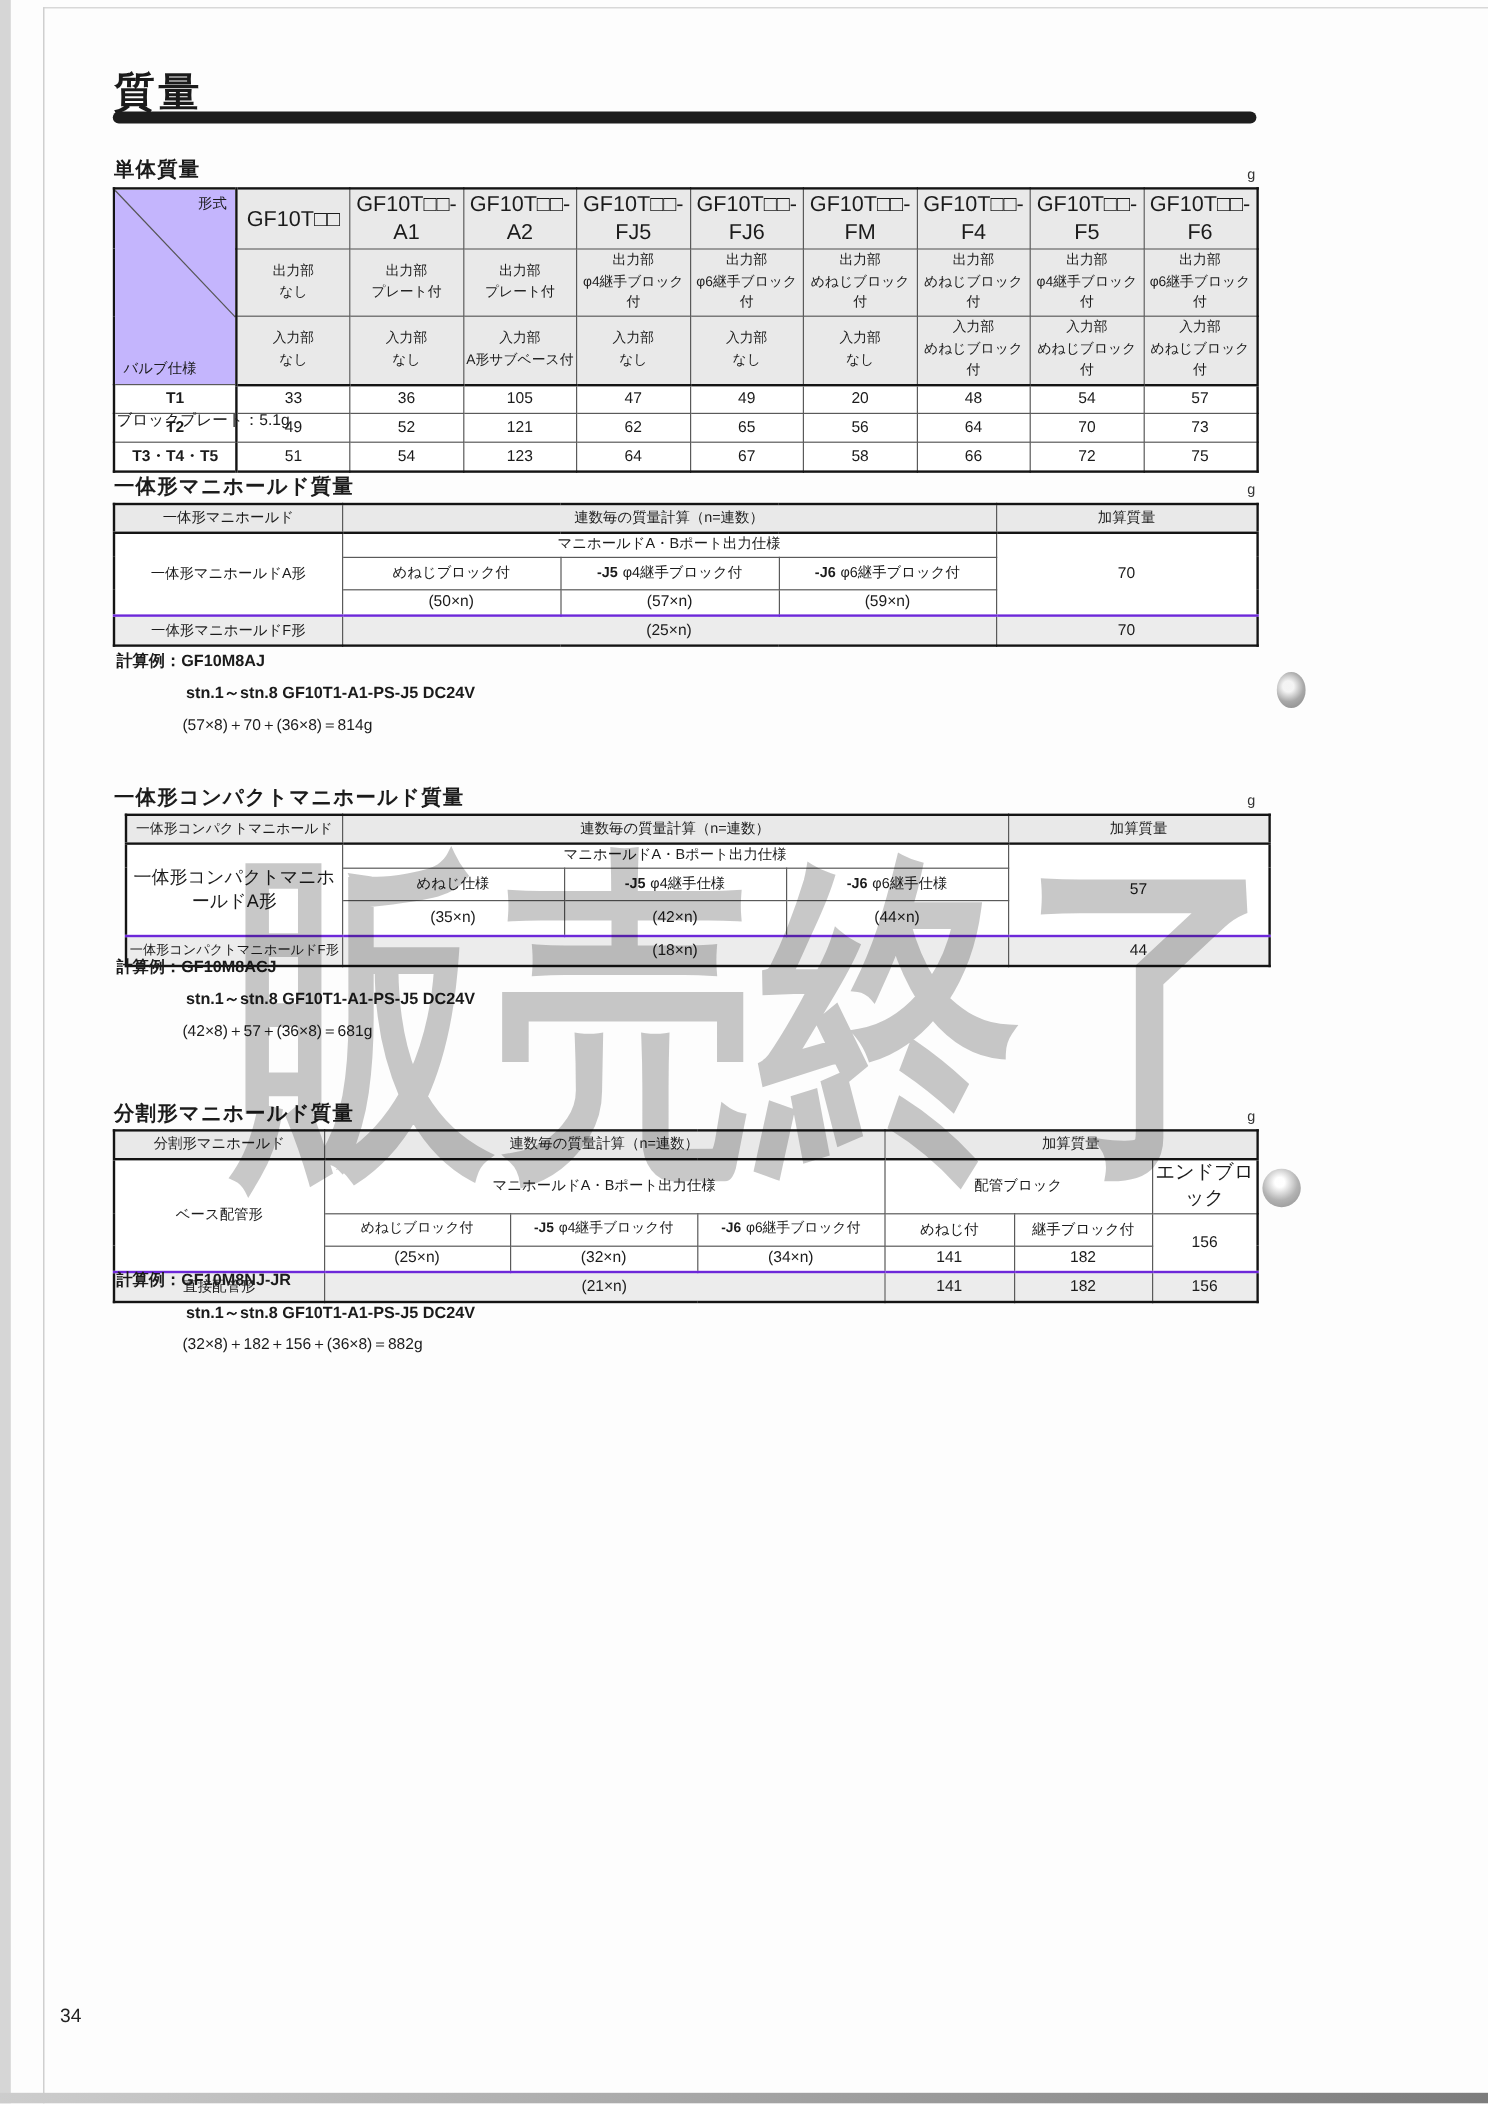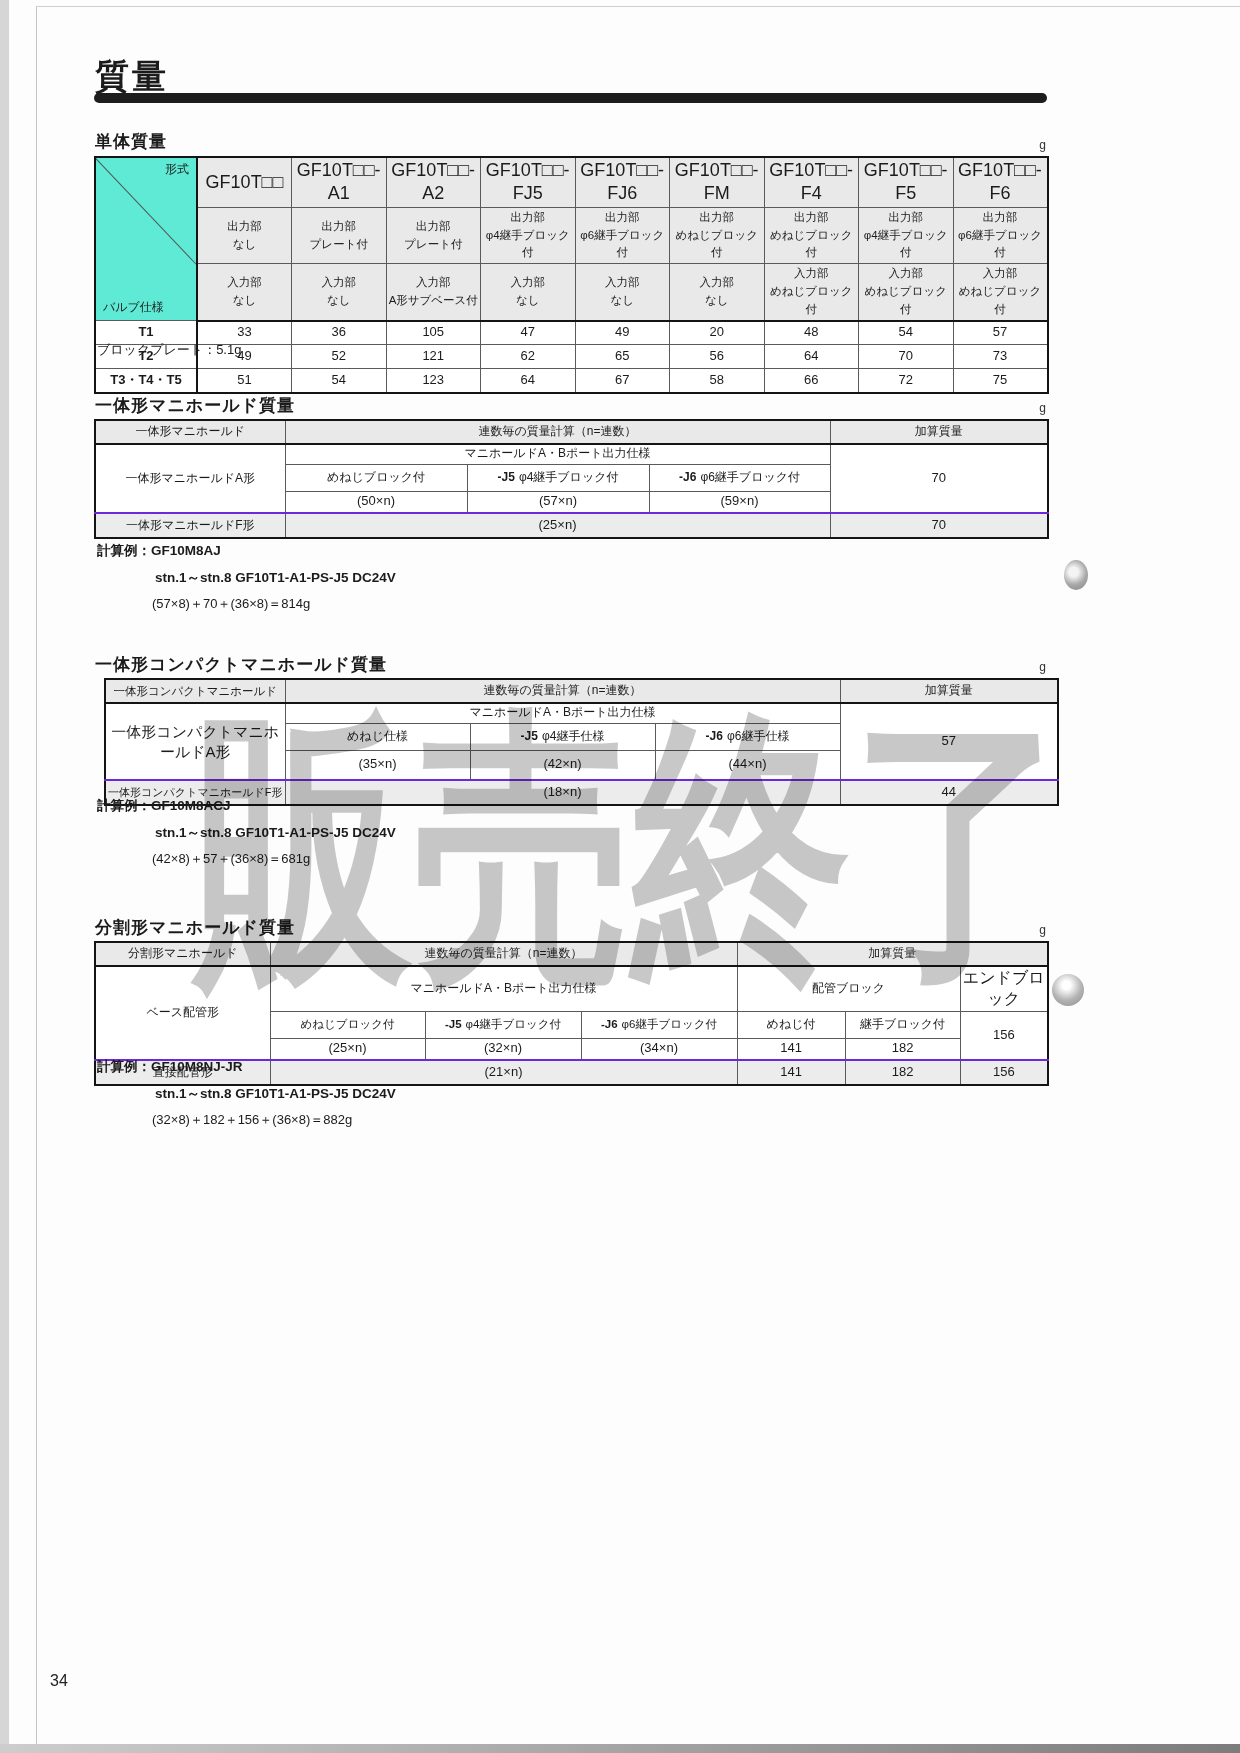--- a/index.html
+++ b/index.html
@@ -45,21 +45,21 @@
   .shade{background:#ececec}
   .bb2{border-bottom:2px solid #141414}
   .bt2{border-top:2px solid #6d28d9}
   .br2{border-right:2px solid #141414}
   .num{font-size:13px}
   .rowlab{font-weight:bold;font-size:13px}
   .model{font-weight:normal;font-size:18px;letter-spacing:0}
   .twoline div{font-size:11.5px;line-height:1.55}
 
   
-  .diag{position:relative;background:#5eead4;padding:0}
+  .diag{position:relative;background:#c4b5fd;padding:0}
   .diag-line{position:absolute;left:0;top:0;width:146px;height:1px;background:#555;
              transform-origin:0 0;transform:rotate(46.5deg)}
   .diag-top{position:absolute;top:4px;right:7px;font-size:12px}
   .diag-bottom{position:absolute;bottom:5px;left:7px;font-size:12px}
 
   .spec-code{font-weight:bold;margin-right:4px}
   .spec-code:empty{display:none}
 
   
   .calc{left:97px}

